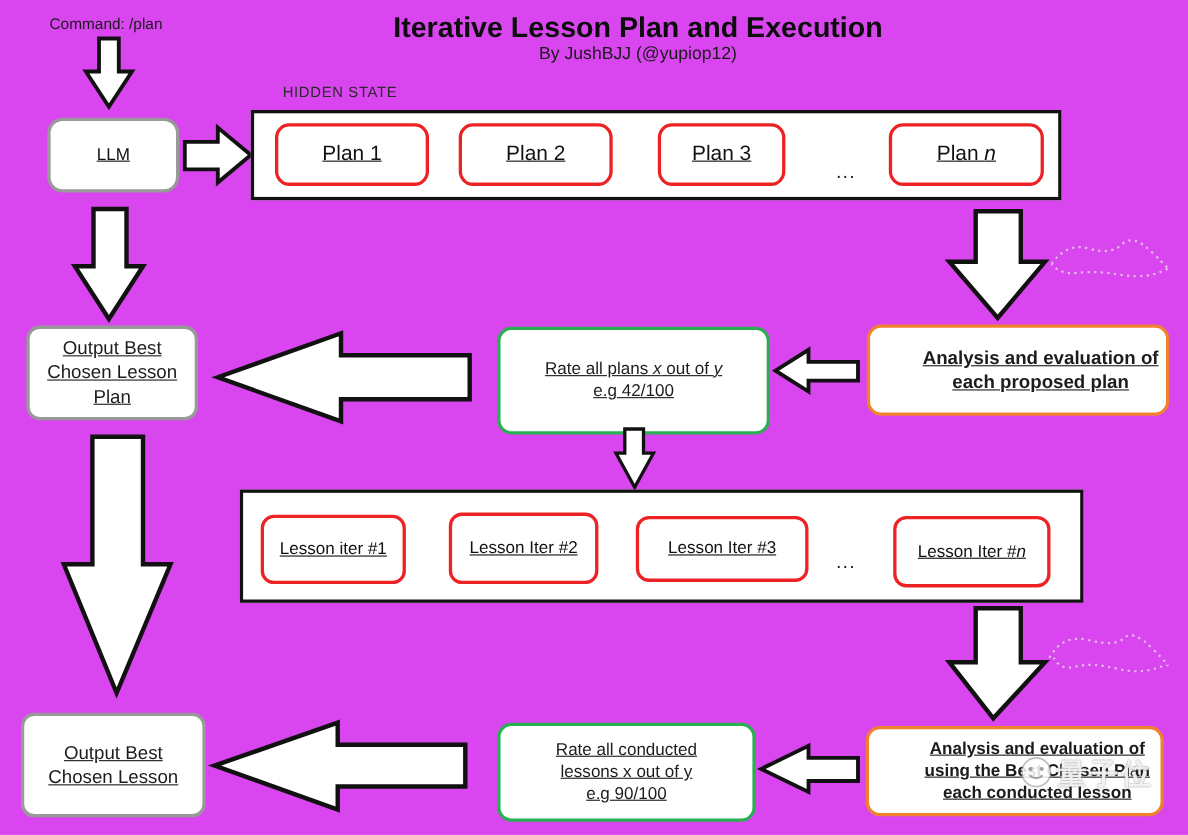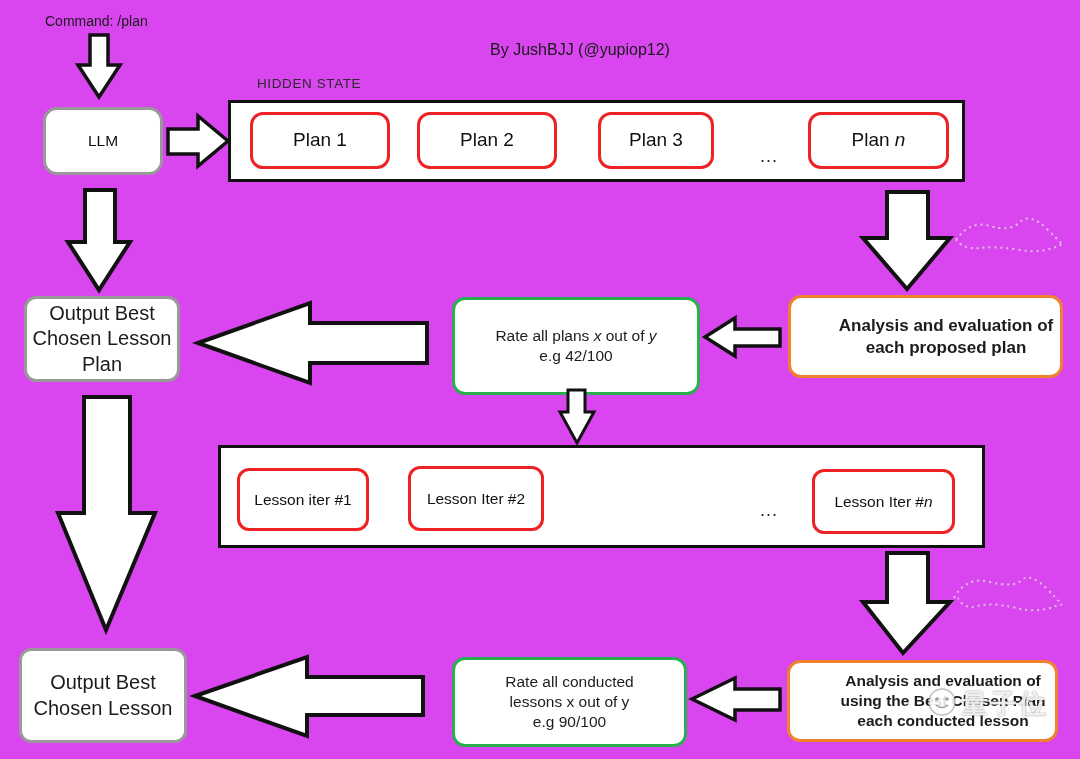--- a/index.html
+++ b/index.html
@@ -4,25 +4,25 @@
 <style>
   html,body{margin:0;padding:0;background:#fff;}
   .canvas{
     position:relative;width:1080px;height:759px;background:#d946ef;overflow:hidden;
     font-family:"Liberation Sans", sans-serif;color:#111;
   }
   .abs{position:absolute;}
   .box{
     position:absolute;box-sizing:border-box;background:#fff;
     display:flex;flex-direction:column;align-items:center;justify-content:center;
-    text-align:center;line-height:1.28;
+    text-align:center;line-height:1.28;text-decoration:underline;
   }
   .red-box{border:3px solid #ED2224;border-radius:13px;font-size:19px;}
   .red-box.small{font-size:15.5px;border-radius:12px;}
-  .gray-box{border:3px solid #999999;border-radius:12px;font-size:20px;color:#1c1c1c;}
+  .gray-box{border:3px solid #999999;border-radius:12px;font-size:17px;color:#1c1c1c;}
   .green-box{border:3px solid #2AAE52;border-radius:13px;font-size:15.5px;color:#1c1c1c;}
   .orange-box{border:3px solid #F0812F;border-radius:13px;font-weight:bold;color:#1c1c1c;padding-left:41px;}
   .container-frame{position:absolute;box-sizing:border-box;border:3.5px solid #111;background:#fff;}
   .it{font-style:italic;}
   .label-text{position:absolute;white-space:nowrap;}
   svg{display:block;overflow:visible;}
   .arrow polygon{fill:#ffffff;stroke:#111;stroke-linejoin:miter;}
   .dots{position:absolute;font-size:18px;color:#222;letter-spacing:1px;}
   #title{left:80px;top:10px;width:1000px;text-align:center;font-size:26px;font-weight:bold;color:#0d0d0d;}
   #subtitle{left:80px;top:41px;width:1000px;text-align:center;font-size:16px;color:#1a1a1a;}
@@ -69,20 +69,21 @@
     text-shadow:0 0 2px rgba(120,120,120,0.55), 0 0 1px rgba(120,120,120,0.5);
     letter-spacing:2px;white-space:nowrap;
   }
 </style>
 </head>
 <body>
 
 <div class="canvas">
 
   <div class="label-text" id="cmd-label">Command: /plan</div>
+  <div class="label-text abs" id="title">Iterative Lesson Plan and Execution</div>
   <div class="label-text abs" id="subtitle">By JushBJJ (@yupiop12)</div>
 
   <svg class="abs arrow" id="arrow-cmd" width="42" height="62">
     <polygon points="12,0 30,0 30,30 42,30 21,62 0,30 12,30" stroke-width="3.5"></polygon>
   </svg>
 
   <div class="box" id="llm">
     <div>LLM</div>
   </div>
 
@@ -145,20 +146,23 @@
   <svg class="abs arrow" id="arrow-green1-down" width="34" height="53">
     <polygon points="8,0 25,0 25,22 34,22 17,53 0,22 8,22" stroke-width="3"></polygon>
   </svg>
 
   <div class="container-frame" id="container2"></div>
   <div class="box red-box small" id="lesson1">
     <div>Lesson iter #1</div>
   </div>
   <div class="box red-box small" id="lesson2">
     <div>Lesson Iter #2</div>
+  </div>
+  <div class="box red-box small" id="lesson3">
+    <div>Lesson Iter #3</div>
   </div>
   <div class="dots" id="l2-dots">...</div>
   <div class="box red-box small" id="lesson-n">
     <div><span>Lesson Iter #</span><span class="it">n</span></div>
   </div>
 
   <svg class="abs arrow" id="arrow-right-col2" width="87" height="100">
     <polygon points="24,0 65,0 65,49 87,49 40,100 0,49 24,49" stroke-width="4"></polygon>
   </svg>
 

